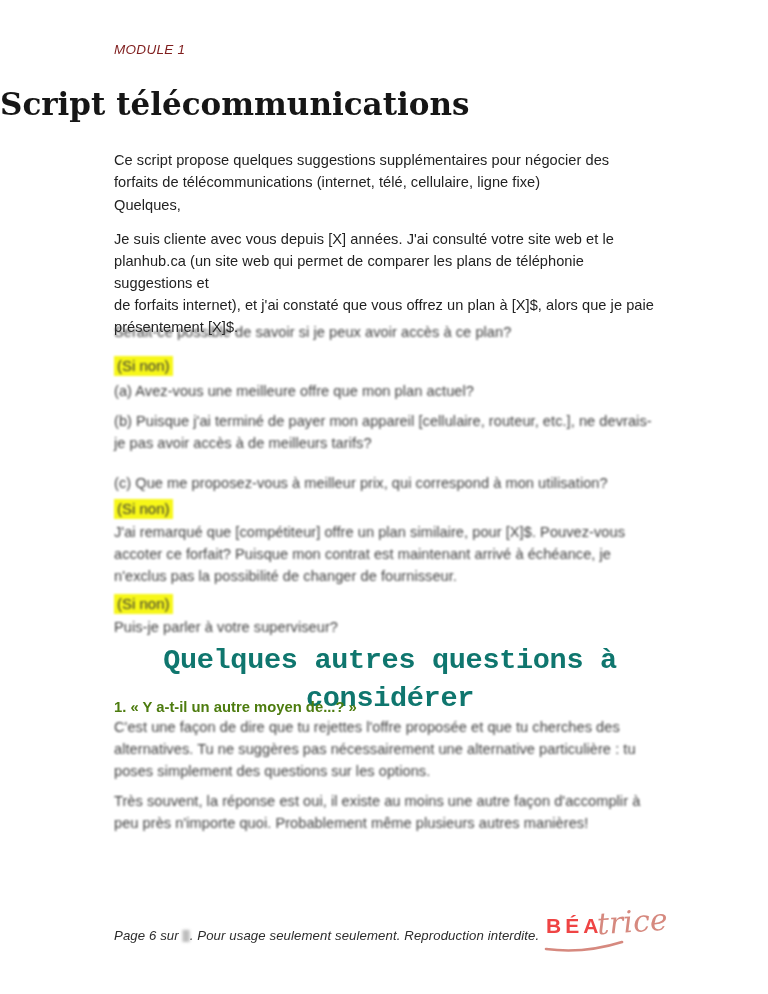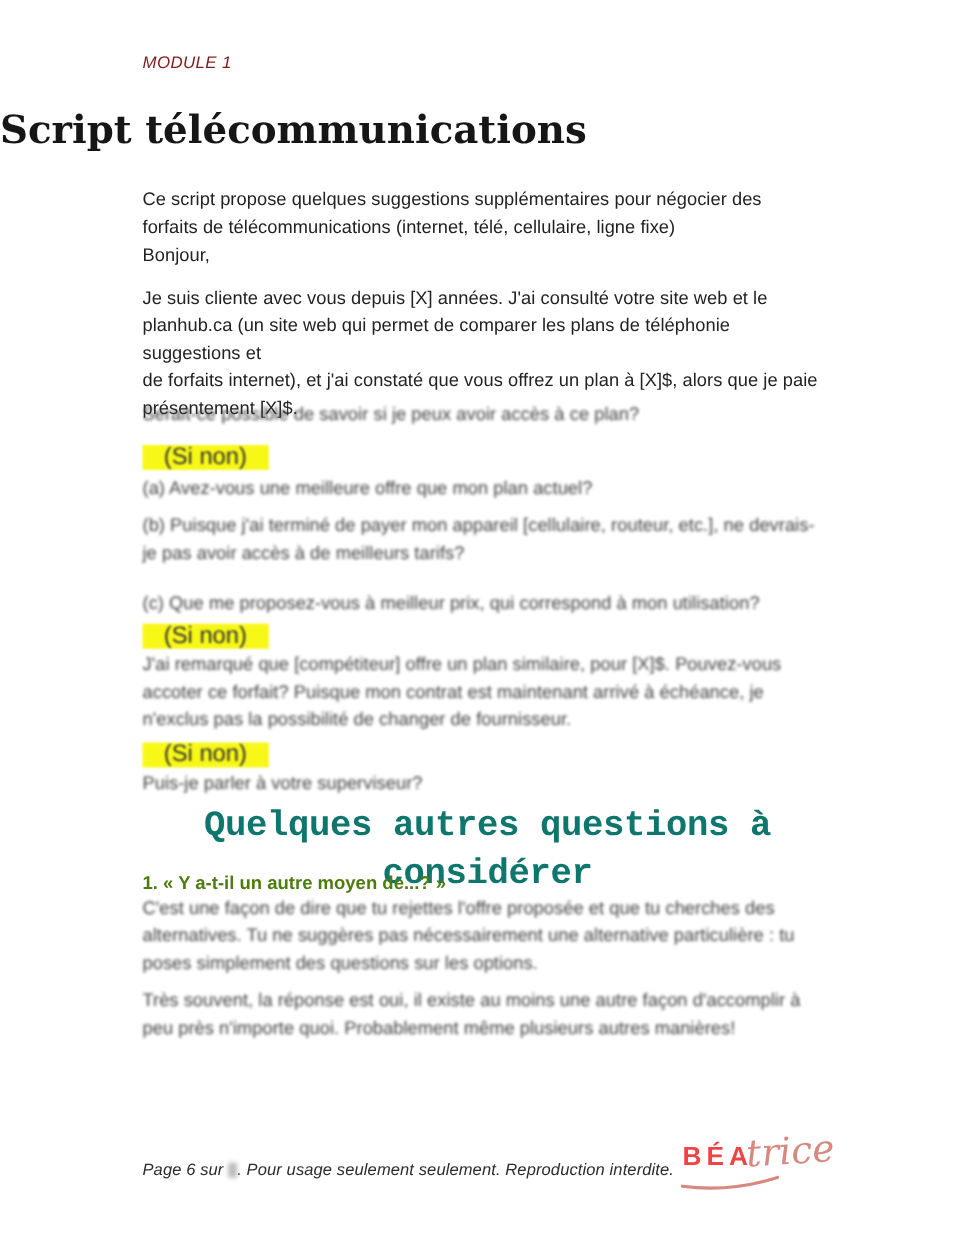--- a/index.html
+++ b/index.html
@@ -16,21 +16,21 @@
     left:0;width:768px;text-align:left;
     font-family:"DejaVu Serif",serif;font-weight:700;font-size:31px;line-height:40px;color:#161616;
   }
   .h2{
     font-family:Liberation Mono, monospace;font-weight:700;font-size:28.5px;line-height:38px;
     color:#0f766e;letter-spacing:-0.3px;text-align:center;
   }
   .bold-line{font-weight:700;font-size:14.8px;line-height:22px;color:#4d7c0f;}
   .chip{
     display:inline-block;background:#f7f718;color:#333333;
-    font-size:19px;line-height:20px;padding:0 17px;filter:blur(0.9px);
+    font-size:15px;line-height:20px;padding:0 3px;filter:blur(0.9px);
   }
   .footer{font-size:13.2px;font-style:italic;color:#2c2c2c;letter-spacing:0.1px;}
   .redacted{
     display:inline-block;font-size:10px;color:#bdbdbd;filter:blur(1.8px);
     transform:translateY(-1px);font-style:normal;
   }
   .logo{width:170px;text-align:left;}
   .logo-caps{
     font-family:"Liberation Sans",sans-serif;font-weight:700;font-size:21px;
     letter-spacing:4px;color:#ef4444;vertical-align:baseline;
@@ -44,21 +44,21 @@
 </head>
 <body>
 
 <div class="abs module-label" style="top:42px;left:114px;">MODULE 1</div>
 
 <h1 class="abs doc-title" style="top:84px;margin:0;">Script télécommunications</h1>
 
 <p class="abs col body-text" style="top:149px;margin:0;">Ce script propose quelques suggestions supplémentaires pour négocier des
 forfaits de télécommunications (internet, télé, cellulaire, ligne fixe)</p>
 
-<p class="abs col body-text" style="top:194px;margin:0;">Bonjour,</p>
+<p class="abs col body-text" style="top:194px;margin:0;">Quelques,</p>
 
 <p class="abs col body-text" style="top:228px;margin:0;">Je suis cliente avec vous depuis [X] années. J'ai consulté votre site web et le
 planhub.ca (un site web qui permet de comparer les plans de téléphonie suggestions et
 de forfaits internet), et j'ai constaté que vous offrez un plan à [X]$, alors que je paie
 présentement [X]$.</p>
 
 <p class="abs col body-text blurred" style="top:321px;margin:0;">Serait-ce possible de savoir si je peux avoir accès à ce plan?</p>
 
 <div class="abs col" style="top:356px;">
   <span class="chip">(Si non)</span>

